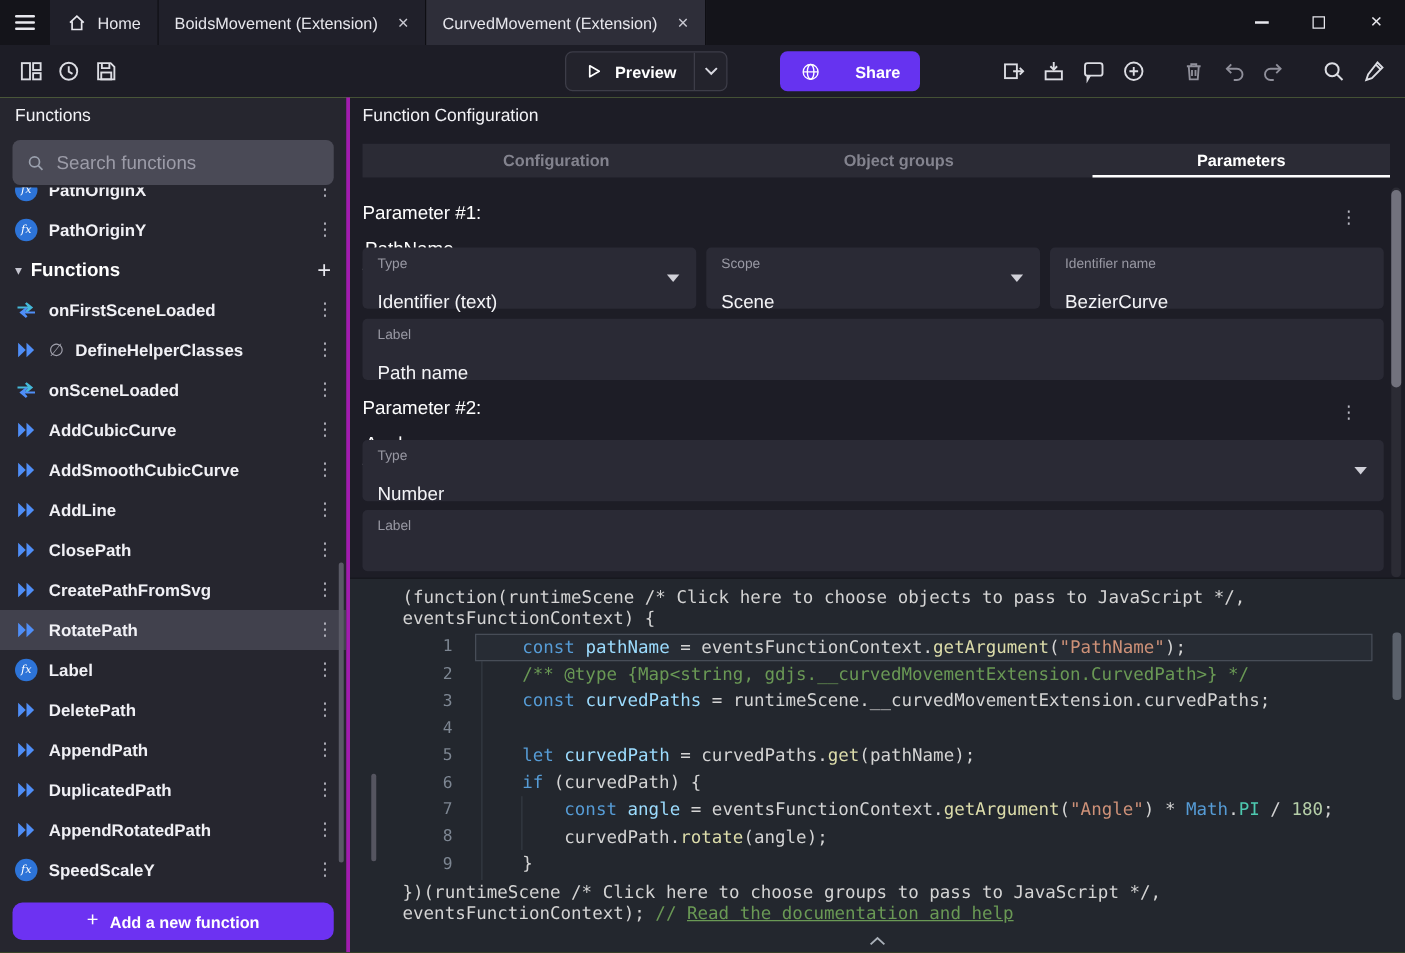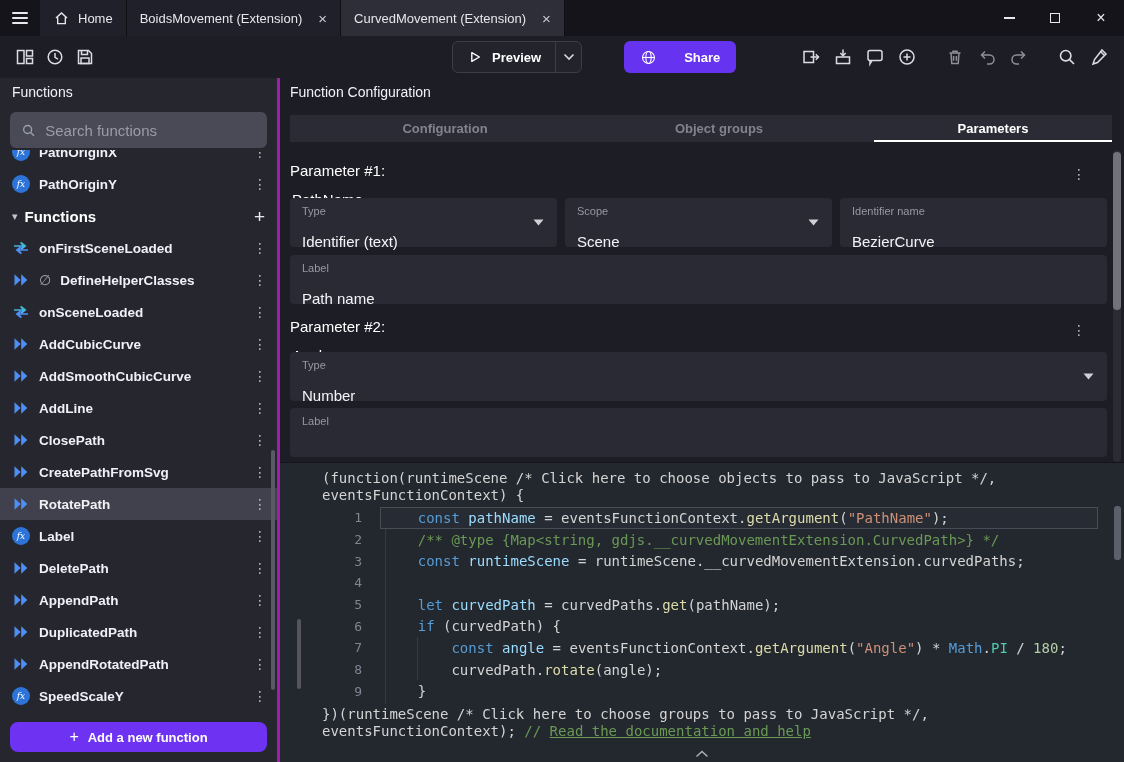--- a/index.html
+++ b/index.html
@@ -449,21 +449,21 @@
             <div class="cur-hl"></div>
             <span class="num">1</span>
             <span class="txt"><span class="tk-pl">    </span><span class="tk-kw">const</span><span class="tk-pl"> </span><span class="tk-v">pathName</span><span class="tk-pl"> = eventsFunctionContext.</span><span class="tk-fn">getArgument</span><span class="tk-pl">(</span><span class="tk-str">"PathName"</span><span class="tk-pl">);</span></span>
           </div>
           <div class="code-line">
             <span class="num">2</span>
             <span class="txt"><span class="tk-pl">    </span><span class="tk-cm">/** @type {Map&lt;string, gdjs.__curvedMovementExtension.CurvedPath&gt;} */</span></span>
           </div>
           <div class="code-line">
             <span class="num">3</span>
-            <span class="txt"><span class="tk-pl">    </span><span class="tk-kw">const</span><span class="tk-pl"> </span><span class="tk-v">runtimeScene</span><span class="tk-pl"> = runtimeScene.__curvedMovementExtension.curvedPaths;</span></span>
+            <span class="txt"><span class="tk-pl">    </span><span class="tk-kw">const</span><span class="tk-pl"> </span><span class="tk-v">curvedPaths</span><span class="tk-pl"> = runtimeScene.__curvedMovementExtension.curvedPaths;</span></span>
           </div>
           <div class="code-line">
             <span class="num">4</span>
             <span class="txt"></span>
           </div>
           <div class="code-line">
             <span class="num">5</span>
             <span class="txt"><span class="tk-pl">    </span><span class="tk-kw">let</span><span class="tk-pl"> </span><span class="tk-v">curvedPath</span><span class="tk-pl"> = curvedPaths.</span><span class="tk-fn">get</span><span class="tk-pl">(pathName);</span></span>
           </div>
           <div class="code-line">

